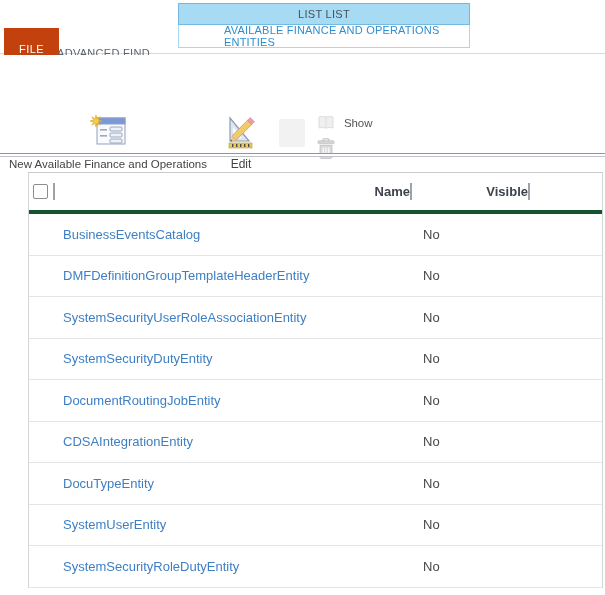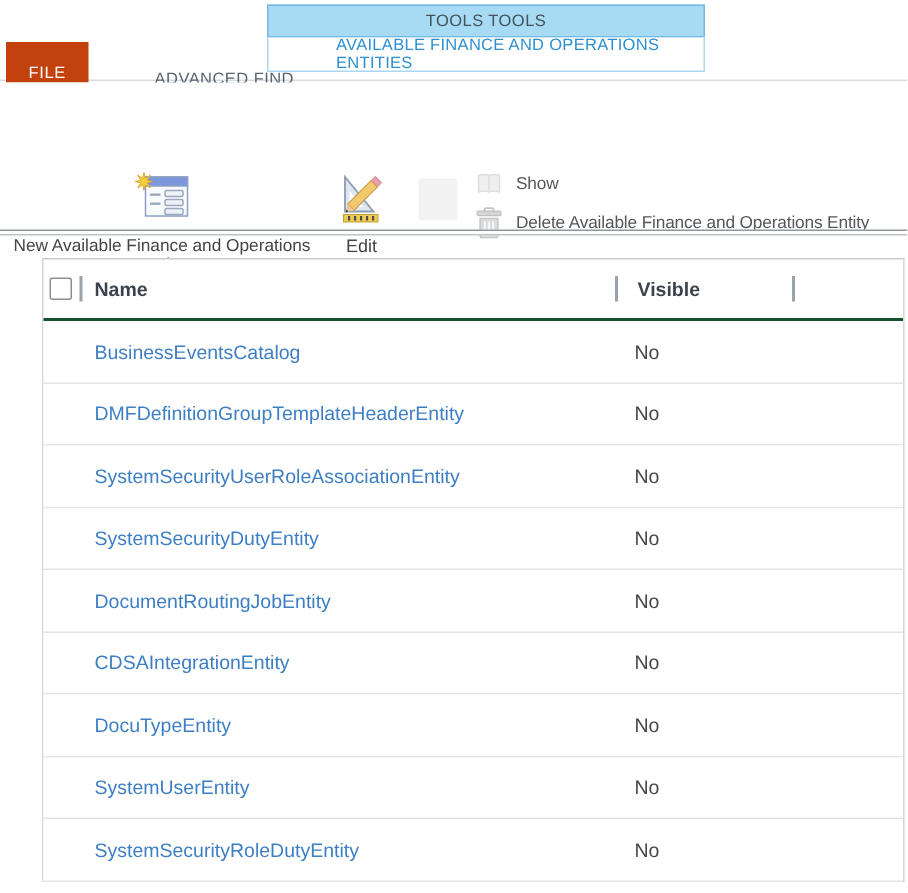--- a/index.html
+++ b/index.html
@@ -8,21 +8,21 @@
 
   
   .strip-line { position:absolute; left:0; top:53px; width:605px; height:1px; background:#d6dade; }
   .ctx-banner { position:absolute; left:178px; top:3px; width:292px; height:22px;
     background:#a7dbf4; border:1px solid #74b9e2; display:flex; align-items:center; justify-content:center;
     font-size:11px; color:#44525e; letter-spacing:.3px; }
   .file-tab { position:absolute; left:4px; top:28px; width:55px; height:27px; background:#c2410c;
     color:#ffffff; font-size:11px; display:flex; align-items:flex-end; justify-content:center;
     letter-spacing:.4px; cursor:default; }
   .af-tab { position:absolute; left:57px; top:40px; width:104px; height:26px; color:#5a646e;
-    font-size:11px; display:flex; align-items:center; justify-content:flex-end; letter-spacing:.3px;margin-left:35px; }
+    font-size:11px; display:flex; align-items:center; justify-content:flex-start; letter-spacing:.3px; }
   .active-tab { position:absolute; left:178px; top:25px; width:292px; height:23px; background:#fff;
     border:1px solid #a9d7f0; border-top:none; color:#2e8fd0; font-size:11px;
     display:flex; align-items:center; justify-content:center; letter-spacing:.2px;padding-left:45px; }
 
   
   .ribbon { position:absolute; left:0; top:55px; width:605px; height:98px; background:#fff; }
   .ribbon-bottom { position:absolute; left:0; top:153px; width:605px; height:4px;
     border-top:1px solid #8f979e; border-bottom:1px solid #bdc3c9; background:#fff; }
   .big-btn { position:absolute; top:57px; display:flex; flex-direction:column; align-items:center; cursor:pointer; }
   .big-btn .icon-wrap { height:42px; display:flex; align-items:center; justify-content:center; }
@@ -37,36 +37,36 @@
   .btn-delete { left:317px; top:83px; }
   .btn-delete .lbl { margin-left:9px; }
   .group-label { position:absolute; left:220px; top:136px; width:162px; text-align:center;
     font-size:12px; color:#6a6a6a; }
   .drop-arrow { display:inline-block; width:0; height:0; border-left:3.5px solid transparent;
     border-right:3.5px solid transparent; border-top:4px solid #6a6a6a; margin-left:3px; vertical-align:middle; }
 
   
   .grid { position:absolute; left:28px; top:172px; width:575px;
     border-top:1px solid #cbcbcb; border-left:1px solid #d6d6d6; border-right:1px solid #d6d6d6; background:#fff; }
-  .ghead { height:41px; border-bottom:2px solid #14532d; display:flex; align-items:center; }
+  .ghead { height:41px; border-bottom:4px solid #14532d; display:flex; align-items:center;text-align:right; }
   .ghead .cb { margin-left:4px; width:15px; height:15px; border:1px solid #8d8d8d; border-radius:2px; background:#fff; cursor:pointer; }
   .vsep { width:2px; height:17px; background:#9aa2ac; }
   .sep1 { margin-left:5px; }
   .hname { margin-left:8px; width:347px; font-size:13px; font-weight:bold; color:#3c434c; cursor:pointer; }
   .hvis  { margin-left:13px; width:103px; font-size:13px; font-weight:bold; color:#3c434c; cursor:pointer; }
   .grow { height:41.5px; border-bottom:1px solid #e4e4e4; display:flex; align-items:center; background:#fff; }
   .cell-name { margin-left:34px; width:360px; font-size:13px; color:#3e7fc4; cursor:pointer; white-space:nowrap; }
   .cell-vis { font-size:13px; color:#474747; }
 </style>
 </head>
 <body>
 
 <div class="strip-line"></div>
 <div class="ctx-banner">
-  <span>TOOLS TOOLS</span>
+  <span>LIST LIST</span>
 </div>
 <div class="file-tab">
   <span>FILE</span>
 </div>
 <div class="af-tab">
   <span>ADVANCED FIND</span>
 </div>
 <div class="active-tab">
   <span>AVAILABLE FINANCE AND OPERATIONS ENTITIES</span>
 </div>
@@ -134,21 +134,20 @@
 
   <div class="row-btn btn-delete">
     <svg width="18" height="22" viewBox="0 0 18 22">
       <rect x="6" y="0.8" width="6" height="3" rx="1" fill="none" stroke="#c2c2c2" stroke-width="1.2"></rect>
       <rect x="1" y="2.8" width="16" height="3" rx="1" fill="#d6d6d6" stroke="#bfbfbf" stroke-width="0.8"></rect>
       <path d="M3,7.5 h12 v11.5 q0,1.5 -1.5,1.5 h-9 q-1.5,0 -1.5,-1.5 Z" fill="#dadada" stroke="#c0c0c0" stroke-width="0.8"></path>
       <line x1="6.2" y1="9.5" x2="6.2" y2="18.5" stroke="#f6f6f6" stroke-width="1.5"></line>
       <line x1="9" y1="9.5" x2="9" y2="18.5" stroke="#f6f6f6" stroke-width="1.5"></line>
       <line x1="11.8" y1="9.5" x2="11.8" y2="18.5" stroke="#f6f6f6" stroke-width="1.5"></line>
     </svg>
-    <span class="lbl">Delete Available Finance and Operations Entity</span>
   </div>
 
   <div class="group-label">Records</div>
 </div>
 <div class="ribbon-bottom"></div>
 
 <div class="grid">
   <div class="ghead">
     <div class="cb"></div>
     <div class="vsep sep1"></div>

